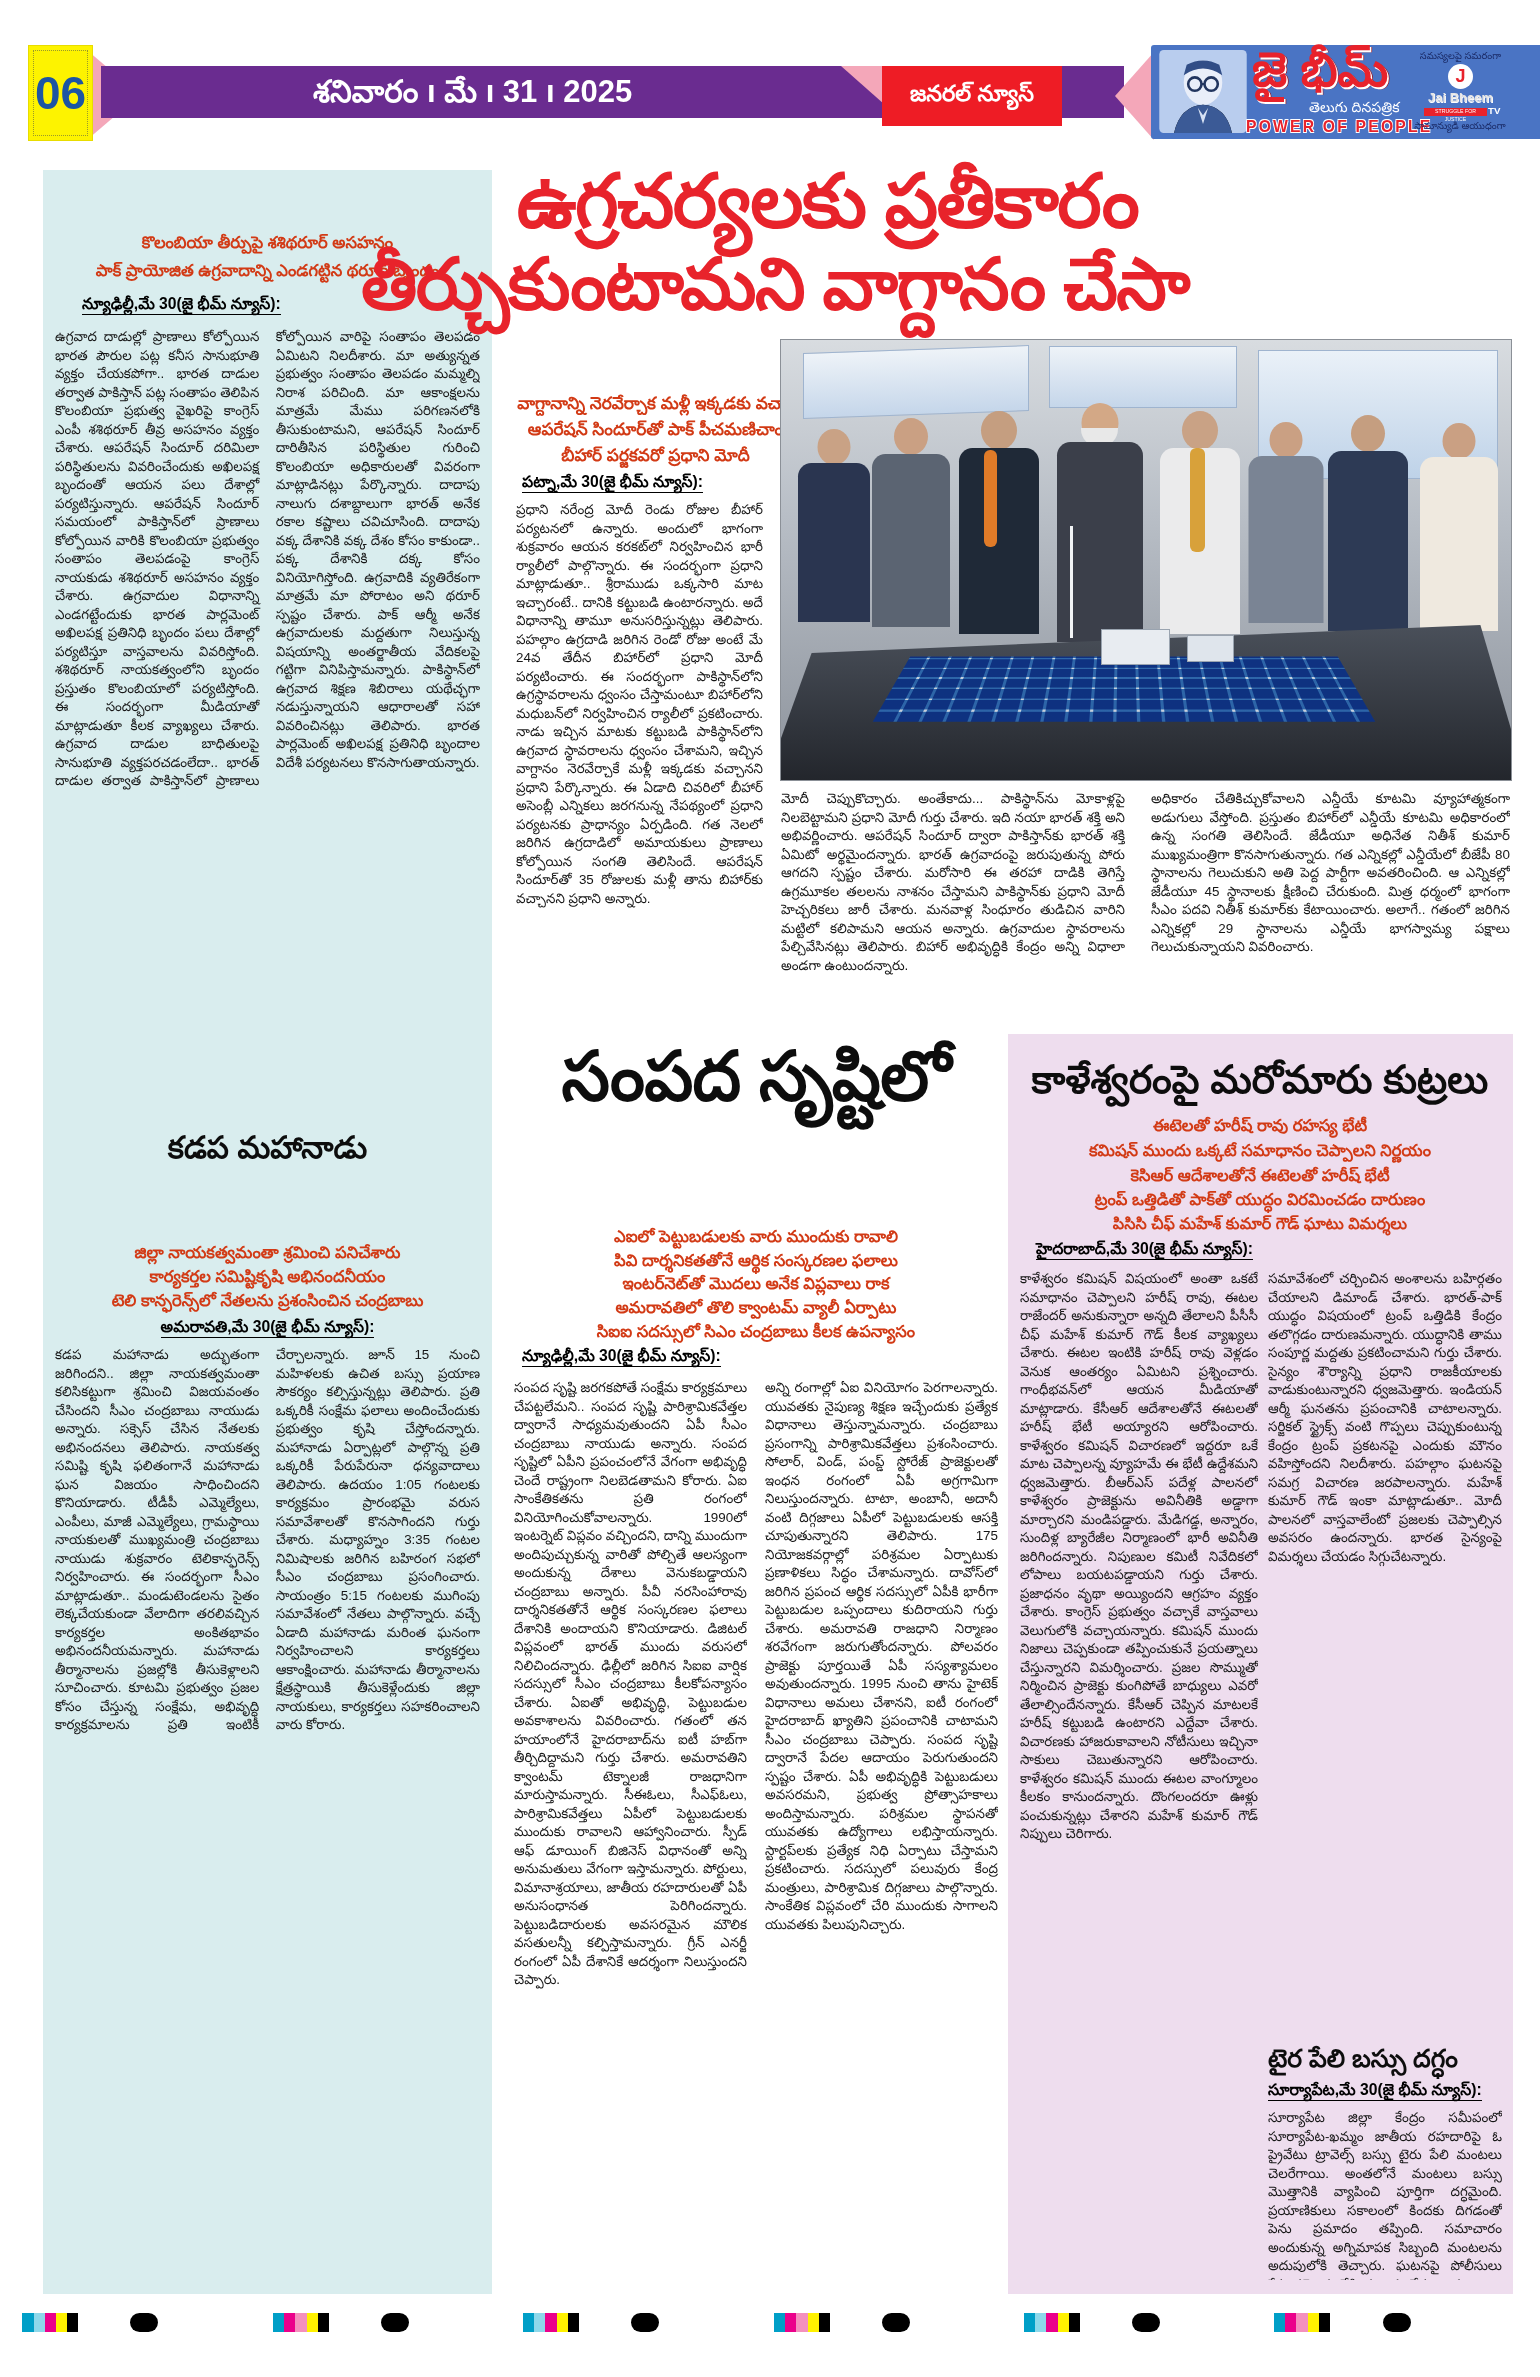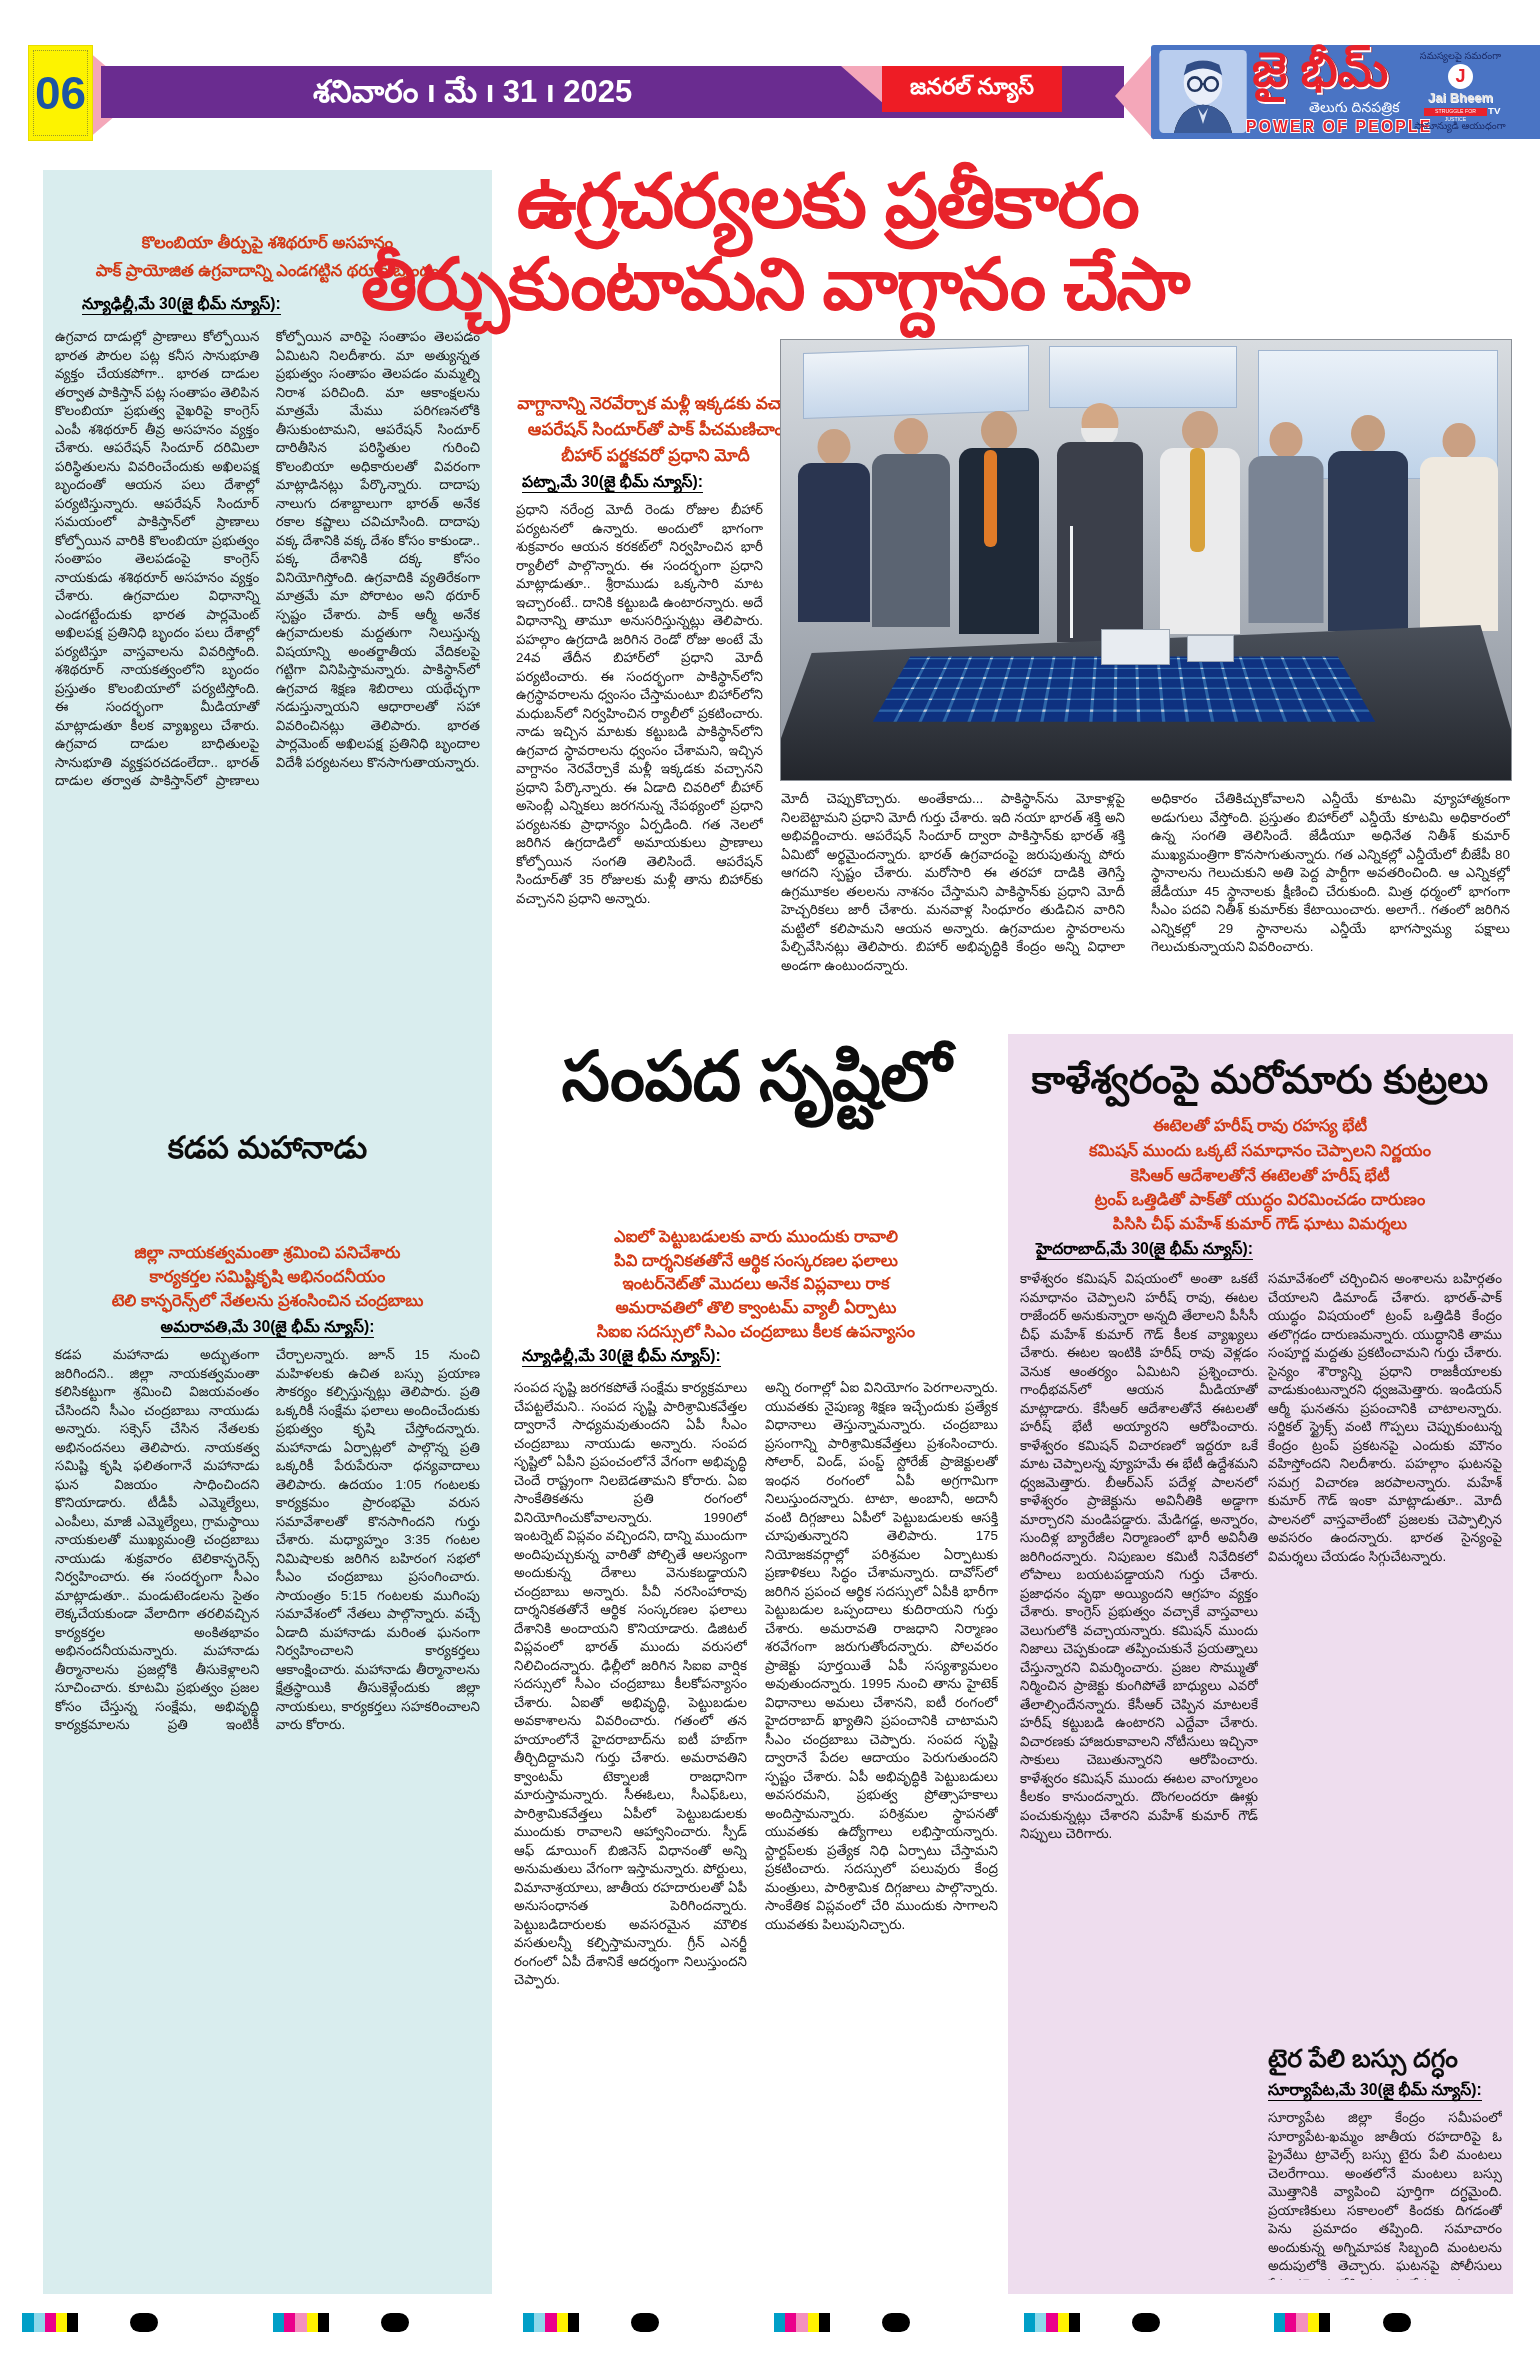--- a/index.html
+++ b/index.html
@@ -42,21 +42,21 @@
   <div class="abs pgnum-box" style="left:28px;top:45px;width:63px;height:94px;">
     <div class="pgnum-inner">
       <span style="color:#1c55a3;font-size:46px;font-weight:800;font-family:'Liberation Sans',sans-serif;">06</span>
     </div>
   </div>
 
   <div class="abs purple-bar" style="left:101px;top:66px;width:1023px;height:52px;"></div>
   <div class="abs" style="left:313px;top:74px;color:#ffffff;font-size:31px;font-weight:700;">శనివారం ı మే ı 31 ı 2025</div>
 
   <div class="abs pink" style="left:841px;top:66px;width:52px;height:46px;clip-path:polygon(0 0,100% 0,100% 100%);"></div>
-  <div class="abs badge" style="left:882px;top:66px;width:180px;height:46px;">
+  <div class="abs badge" style="left:882px;top:66px;width:180px;height:60px;">
     <span style="font-size:22.4px;">జనరల్ న్యూస్</span>
   </div>
   <div class="abs pink" style="left:1115px;top:52px;width:39px;height:88px;clip-path:polygon(100% 0,0 50%,100% 100%);"></div>
 
   <div class="abs logo-box" style="left:1151px;top:45px;width:362px;height:94px;padding-left:44px;">
     <svg width="88" height="83" viewBox="0 0 118 112" style="position:absolute;left:7.5px;top:5.2px;">
       <rect x="0" y="0" width="118" height="112" rx="6" fill="#b9cdee"></rect>
       <ellipse cx="59" cy="44" rx="26" ry="30" fill="#e9eef9"></ellipse>
       <path d="M33 34 q26 -18 52 0 l-4 -14 q-22 -12 -44 0 z" fill="#314d86"></path>
       <circle cx="48" cy="46" r="9" fill="none" stroke="#22355e" stroke-width="3.5"></circle>

